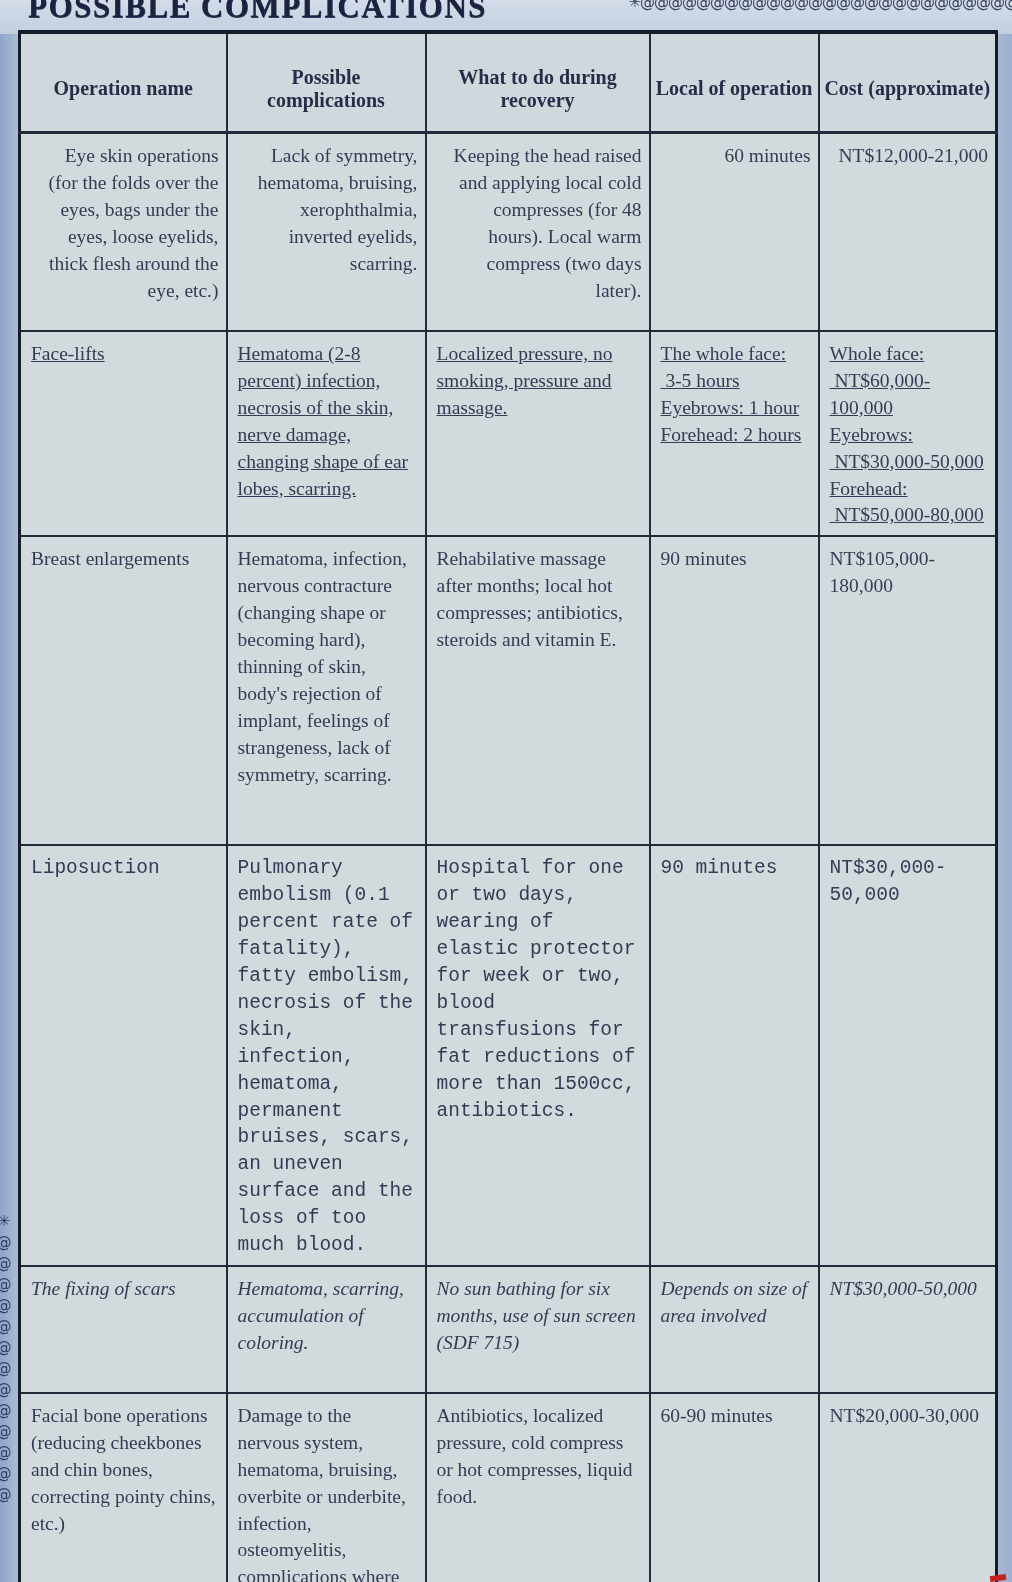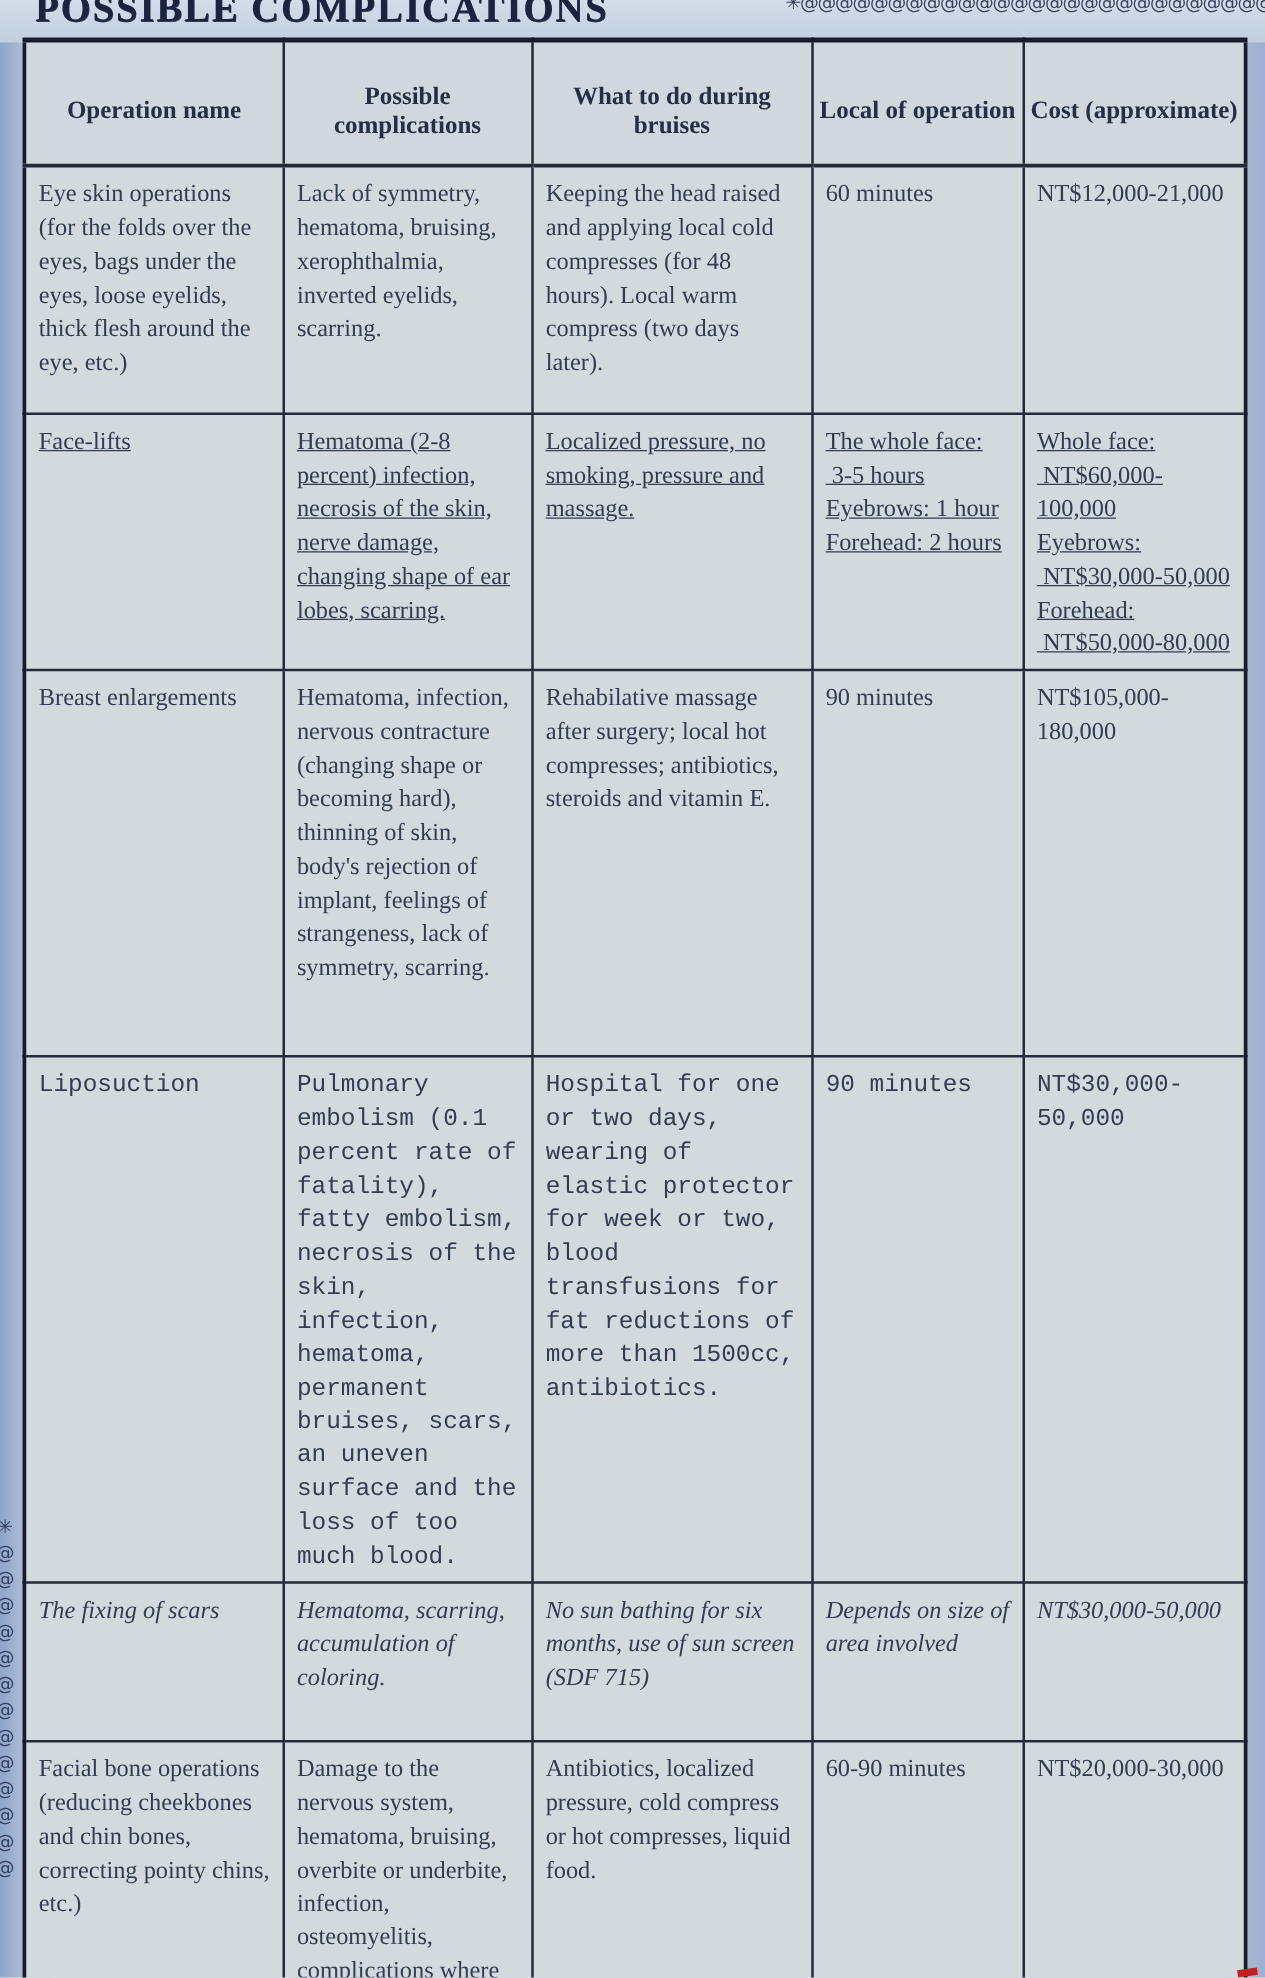--- a/index.html
+++ b/index.html
@@ -60,21 +60,21 @@
   table.main td {
     vertical-align: top;
     padding: 9px 7px 6px 10px;
     font-size: 19.5px;
     line-height: 1.38;
     color: #323c54;
     white-space: pre-line;
     background: #d3dade;
   }
   td.c-len, td.c-cost { padding-left: 7px; }
-  tr.r1 td { height: 181px; }
+  tr.r1 td { height: 181px; text-align: right; }
   tr.r2 td { height: 188px; text-decoration: underline; }
   tr.r3 td { height: 136px; }
   tr.r4 td { height: 292px; }
   tr.r5 td { height: 284px; font-family: Liberation Mono, monospace; }
   tr.r6 td { height: 110px; font-style: italic; }
   tr.r7 td { height: 231px; }
   .red-mark {
     position: absolute; right: 6px; bottom: 1px;
     width: 16px; height: 6px;
     background: #c32020;
@@ -97,21 +97,21 @@
     <col style="width:207px">
       <col style="width:199px">
       <col style="width:224px">
       <col style="width:169px">
       <col style="width:178px">
   </colgroup>
   <thead>
     <tr>
       <th>Operation name</th>
       <th>Possible complications</th>
-      <th>What to do during bruises</th>
+      <th>What to do during recovery</th>
       <th>Local of operation</th>
       <th>Cost (approximate)</th>
     </tr>
   </thead>
   <tbody>
     <tr class="r1">
       <td class="c-op">Eye skin operations (for the folds over the eyes, bags under the eyes, loose eyelids, thick flesh around the eye, etc.)</td>
       <td class="c-comp">Lack of symmetry, hematoma, bruising, xerophthalmia, inverted eyelids, scarring.</td>
       <td class="c-rec">Keeping the head raised and applying local cold compresses (for 48 hours). Local warm compress (two days later).</td>
       <td class="c-len">60 minutes</td>
@@ -128,21 +128,21 @@
       <td class="c-cost">Whole face:
 &nbsp;NT$60,000-100,000
 Eyebrows:
 &nbsp;NT$30,000-50,000
 Forehead:
 &nbsp;NT$50,000-80,000</td>
     </tr>
     <tr class="r4">
       <td class="c-op">Breast enlargements</td>
       <td class="c-comp">Hematoma, infection, nervous contracture (changing shape or becoming hard), thinning of skin, body's rejection of implant, feelings of strangeness, lack of symmetry, scarring.</td>
-      <td class="c-rec">Rehabilative massage after surgery; local hot compresses; antibiotics, steroids and vitamin E.</td>
+      <td class="c-rec">Rehabilative massage after months; local hot compresses; antibiotics, steroids and vitamin E.</td>
       <td class="c-len">90 minutes</td>
       <td class="c-cost">NT$105,000-180,000</td>
     </tr>
     <tr class="r5">
       <td class="c-op">Liposuction</td>
       <td class="c-comp">Pulmonary embolism (0.1 percent rate of fatality), fatty embolism, necrosis of the skin, infection, hematoma, permanent bruises, scars, an uneven surface and the loss of too much blood.</td>
       <td class="c-rec">Hospital for one or two days, wearing of elastic protector for week or two, blood transfusions for fat reductions of more than 1500cc, antibiotics.</td>
       <td class="c-len">90 minutes</td>
       <td class="c-cost">NT$30,000-50,000</td>
     </tr>

